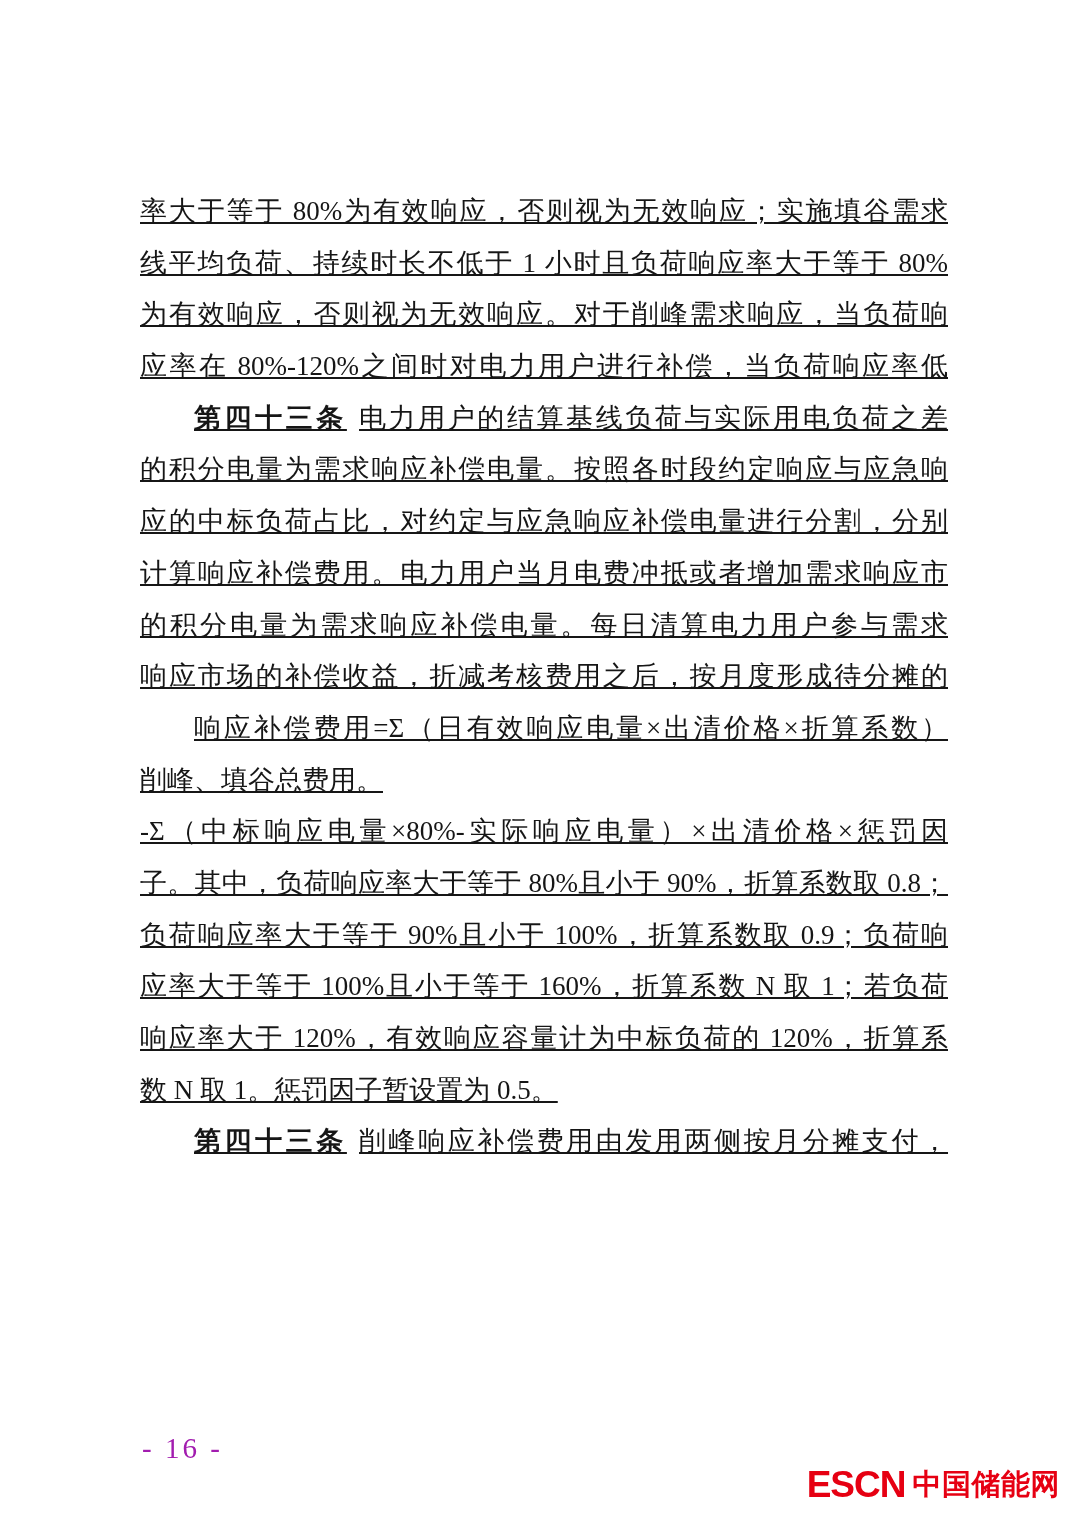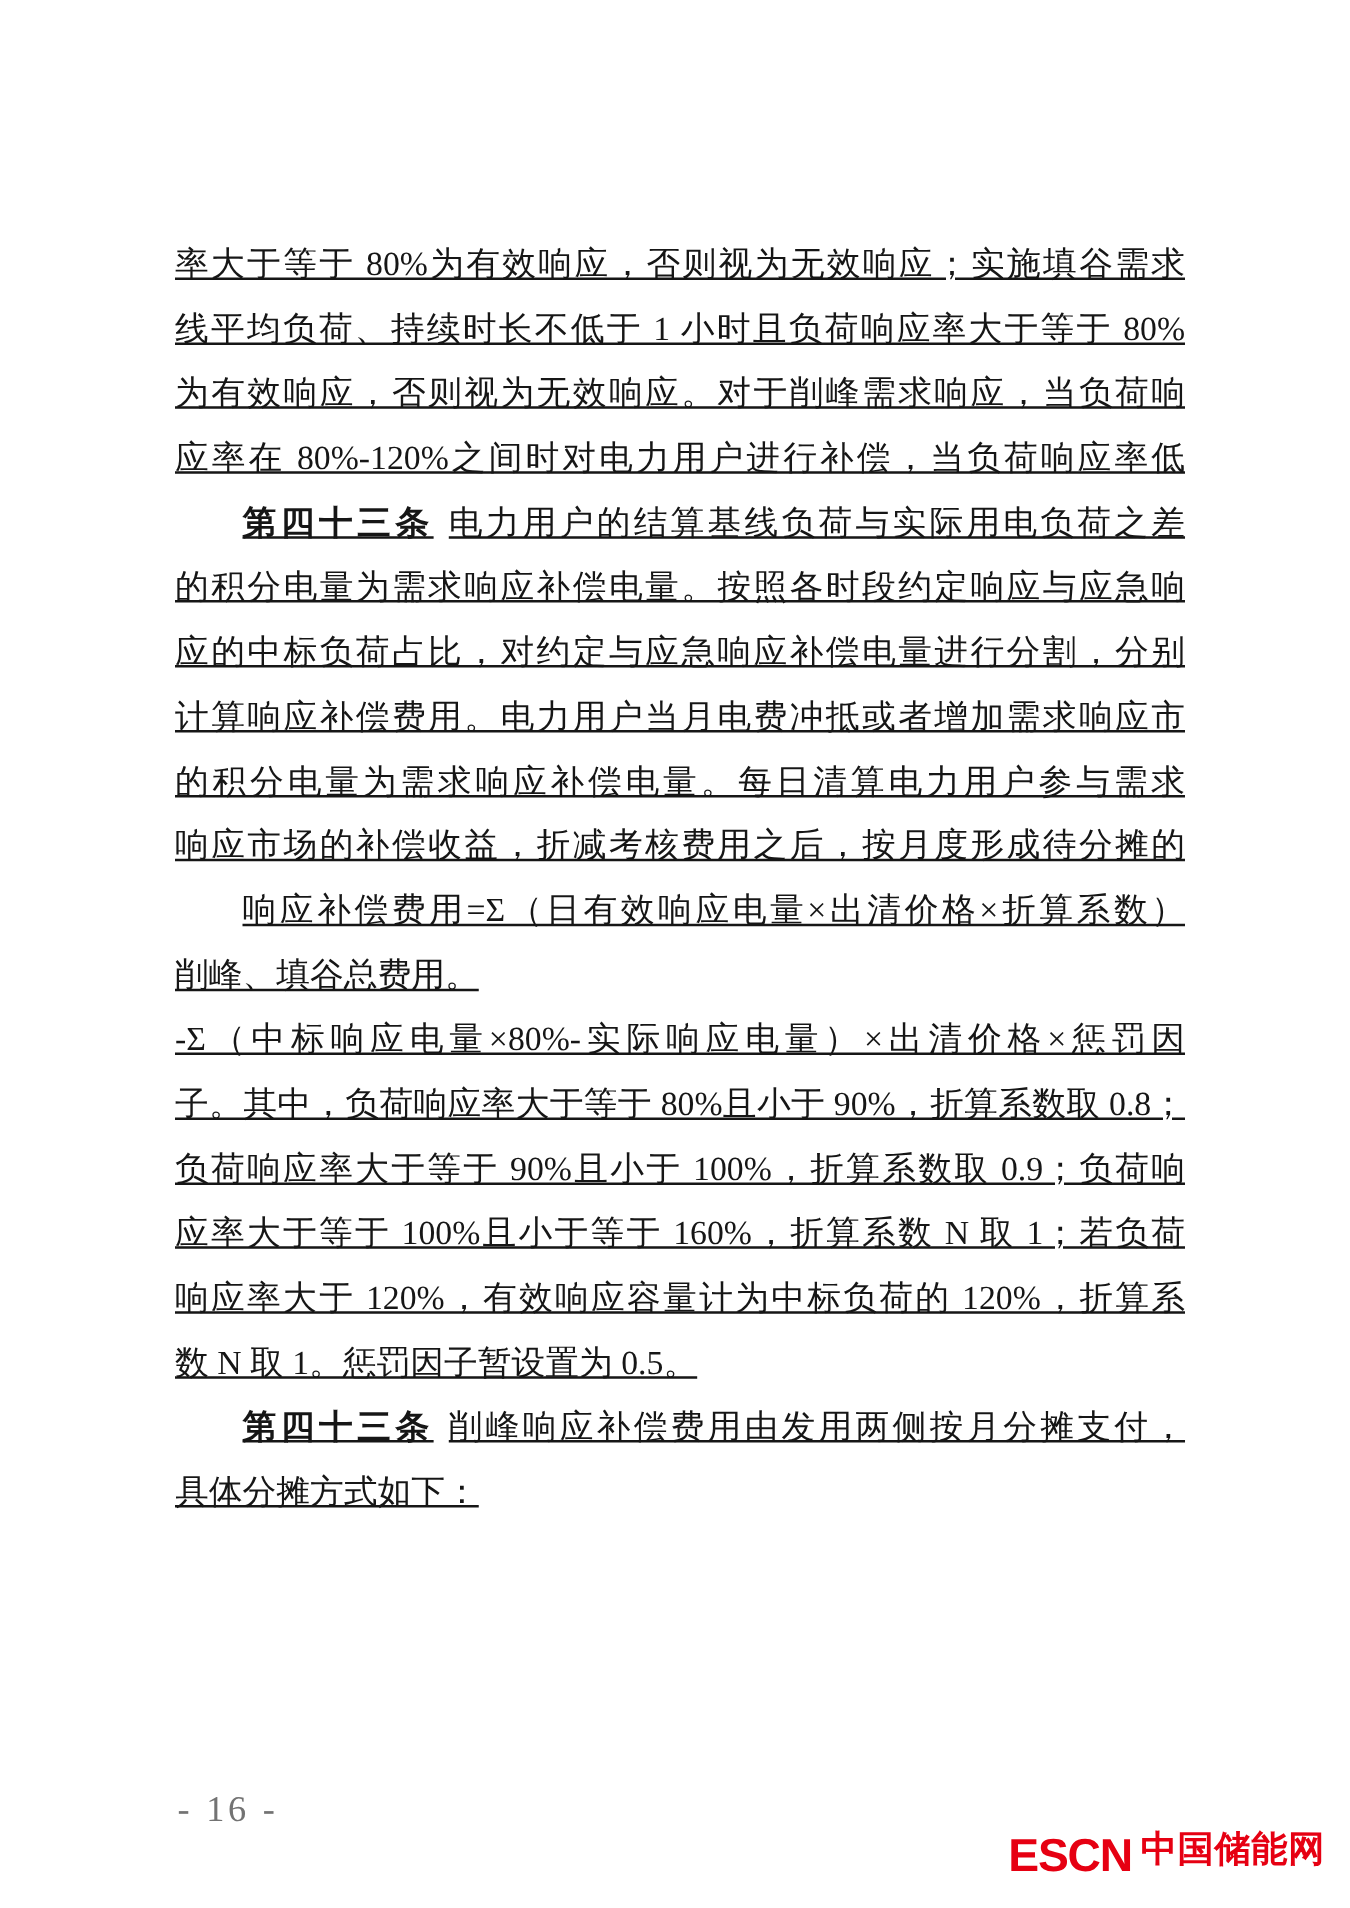--- a/index.html
+++ b/index.html
@@ -41,28 +41,28 @@
     font-weight: 700;
     margin-right: 0.45em;
     letter-spacing: 1px;
   }
   .page-number {
     position: absolute;
     left: 142px;
     top: 1432px;
     font-size: 29px;
     letter-spacing: 3px;
-    color: #737373;
+    color: #a21caf;
   }
   .logo {
     position: absolute;
     right: 20px;
     top: 1466px;
     display: flex;
-    align-items: flex-start;
+    align-items: center;
     gap: 7px;
     color: #e60012;
   }
   .logo-latin {
     font-family: "Liberation Sans", "DejaVu Sans", sans-serif;
     font-weight: 800;
     font-size: 37px;
     line-height: 1;
     letter-spacing: -1px;
   }
@@ -94,21 +94,20 @@
   <div class="line end">削峰、填谷总费用。</div>
   <div class="line">-Σ（中标响应电量×80%-实际响应电量）×出清价格×惩罚因</div>
   <div class="line">子。其中，负荷响应率大于等于 80%且小于 90%，折算系数取 0.8；</div>
   <div class="line">负荷响应率大于等于 90%且小于 100%，折算系数取 0.9；负荷响</div>
   <div class="line">应率大于等于 100%且小于等于 160%，折算系数 N 取 1；若负荷</div>
   <div class="line">响应率大于 120%，有效响应容量计为中标负荷的 120%，折算系</div>
   <div class="line end">数 N 取 1。惩罚因子暂设置为 0.5。</div>
   <div class="line indent">
     <b class="lead">第四十三条</b><span>削峰响应补偿费用由发用两侧按月分摊支付，</span>
   </div>
-  <div class="line end">具体分摊方式如下：</div>
 </div>
 
 <div class="page-number">- 16 -</div>
 
 <div class="logo">
   <span class="logo-latin">ESCN</span>
   <span class="logo-cjk">中国储能网</span>
 </div>
 
 </body></html>

